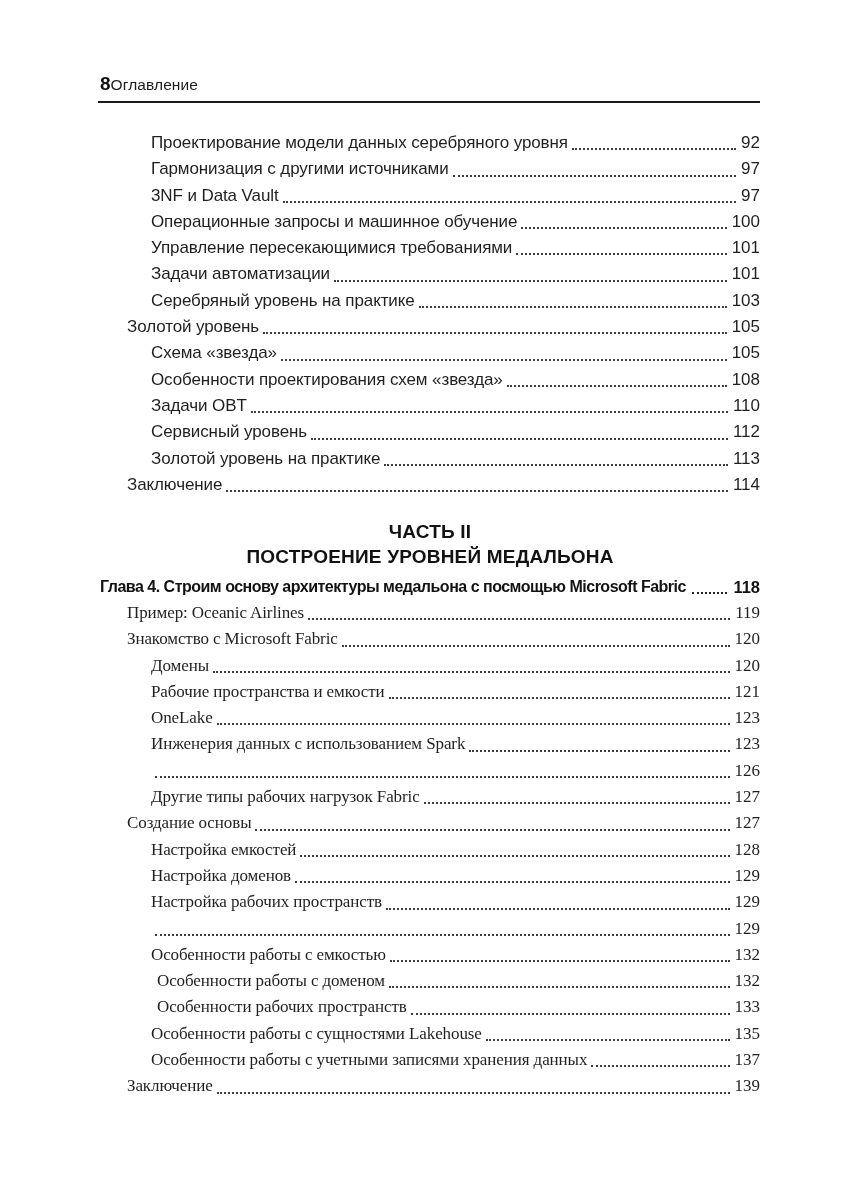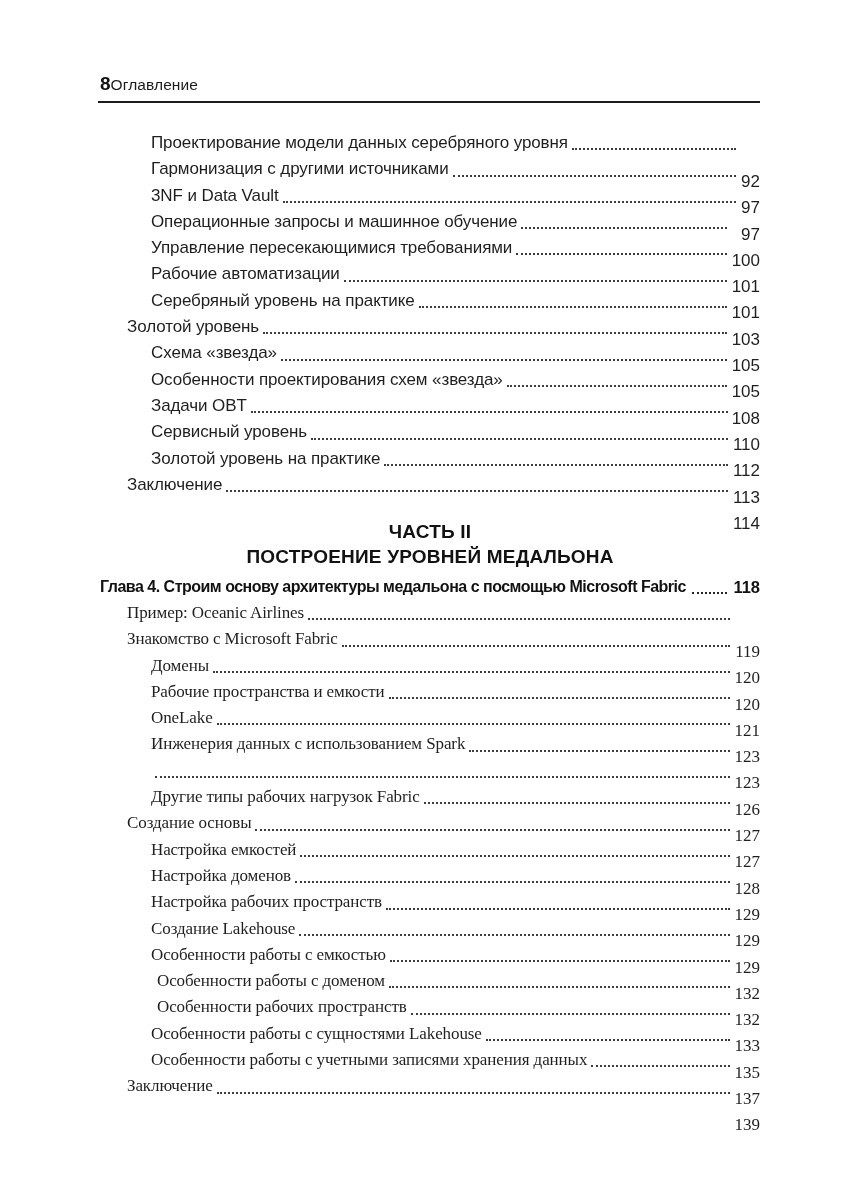--- a/index.html
+++ b/index.html
@@ -58,21 +58,21 @@
   .toc-row.lvl2 { padding-left: 51px; justify-content: center; }
   .toc-row.extra { padding-left: 57px; }
   .toc-title { flex: 0 0 auto; letter-spacing: -0.1px; }
   .leader {
     flex: 1 1 auto;
     align-self: flex-end;
     border-bottom: 2px dotted #3d3d3d;
     margin: 0 5px 6px 4px;
     min-width: 8px;
   }
-  .toc-page { flex: 0 0 auto; margin-top: 39px; }
+  .toc-page { flex: 0 0 auto; }
   
   .part-heading {
     position: absolute;
     left: 100px;
     top: 519px;
     width: 660px;
     text-align: center;
     font-weight: bold;
     font-size: 19px;
     line-height: 25px;
@@ -136,21 +136,21 @@
     <span class="toc-title">Операционные запросы и машинное обучение</span>
     <span class="leader"></span>
     <span class="toc-page">100</span>
   </div>
       <div class="toc-row lvl2">
     <span class="toc-title">Управление пересекающимися требованиями</span>
     <span class="leader"></span>
     <span class="toc-page">101</span>
   </div>
       <div class="toc-row lvl2">
-    <span class="toc-title">Рабочие автоматизации</span>
+    <span class="toc-title">Задачи автоматизации</span>
     <span class="leader"></span>
     <span class="toc-page">101</span>
   </div>
       <div class="toc-row lvl2">
     <span class="toc-title">Серебряный уровень на практике</span>
     <span class="leader"></span>
     <span class="toc-page">103</span>
   </div>
       <div class="toc-row lvl1">
     <span class="toc-title">Золотой уровень</span>
@@ -254,21 +254,20 @@
     <span class="toc-title">Настройка доменов</span>
     <span class="leader"></span>
     <span class="toc-page">129</span>
   </div>
       <div class="toc-row lvl2">
     <span class="toc-title">Настройка рабочих пространств</span>
     <span class="leader"></span>
     <span class="toc-page">129</span>
   </div>
       <div class="toc-row lvl2">
-    <span class="toc-title">Создание Lakehouse</span>
     <span class="leader"></span>
     <span class="toc-page">129</span>
   </div>
       <div class="toc-row lvl2">
     <span class="toc-title">Особенности работы с емкостью</span>
     <span class="leader"></span>
     <span class="toc-page">132</span>
   </div>
       <div class="toc-row lvl2 extra">
     <span class="toc-title">Особенности работы с доменом</span>

